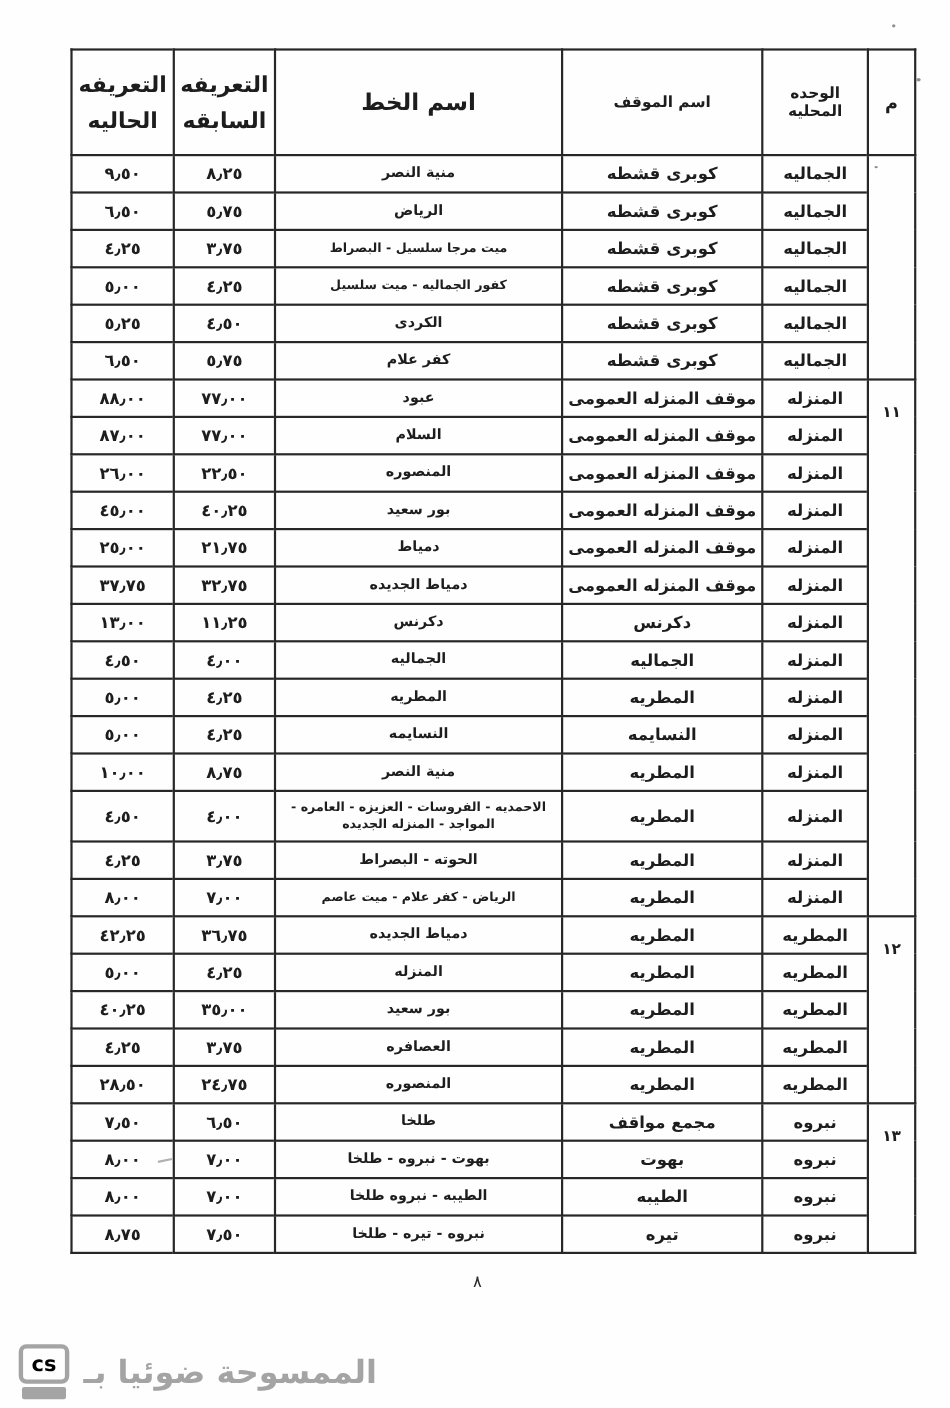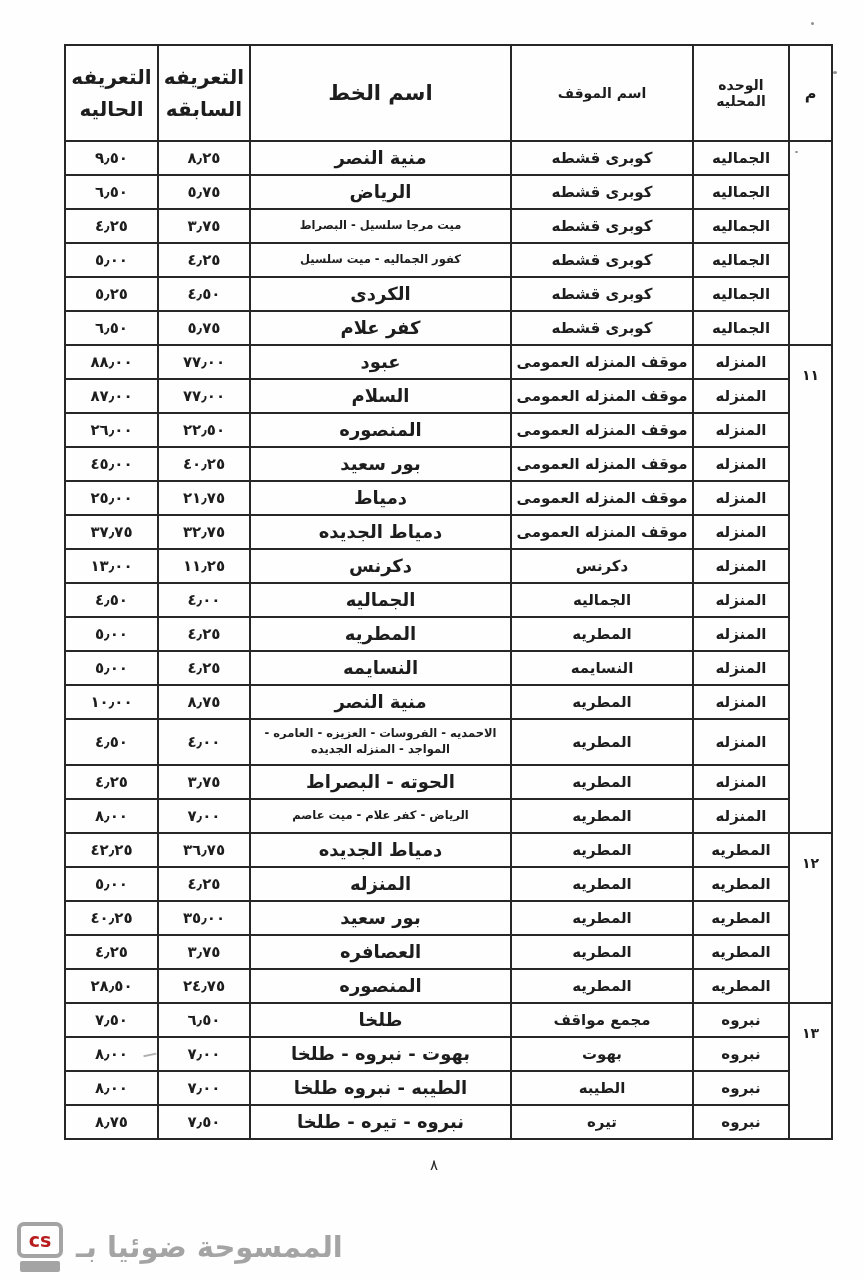--- a/index.html
+++ b/index.html
@@ -48,21 +48,21 @@
   th.h-serial  { font-size: 16px; }
 
   td.serial-cell {
     vertical-align: top;
     padding-top: 21px;
     font-size: 14px;
     margin-top: 44px;
   }
   td.unit-cell  { font-size: 15px; }
   td.stop-cell  { font-size: 15px; }
-  td.line-cell  { font-size: 18px; line-height: 1.35; }
+  td.line-cell  { font-size: 13px; line-height: 1.35; }
   td.line-cell.small { font-size: 11.5px; }
   td.num-cell   { font-size: 15px; letter-spacing: 1px; }
 
   
   .page-number {
     position: absolute;
     left: 430px;
     top: 1156px;
     font-size: 15px;
     color: #2a2a2a;
@@ -97,21 +97,21 @@
   .cs-box {
     width: 38px;
     height: 28px;
     border: 4px solid #a4a4a4;
     border-radius: 7px;
     display: flex;
     align-items: center;
     justify-content: center;
     font-size: 19px;
     font-weight: bold;
-    color: #b91c1c;
+    color: #000000;
   }
   .cs-base {
     width: 40px;
     height: 11px;
     background: #a4a4a4;
     border-radius: 2px;
     margin-top: 3px;
   }
   .footer-brand {
     font-size: 33px;

